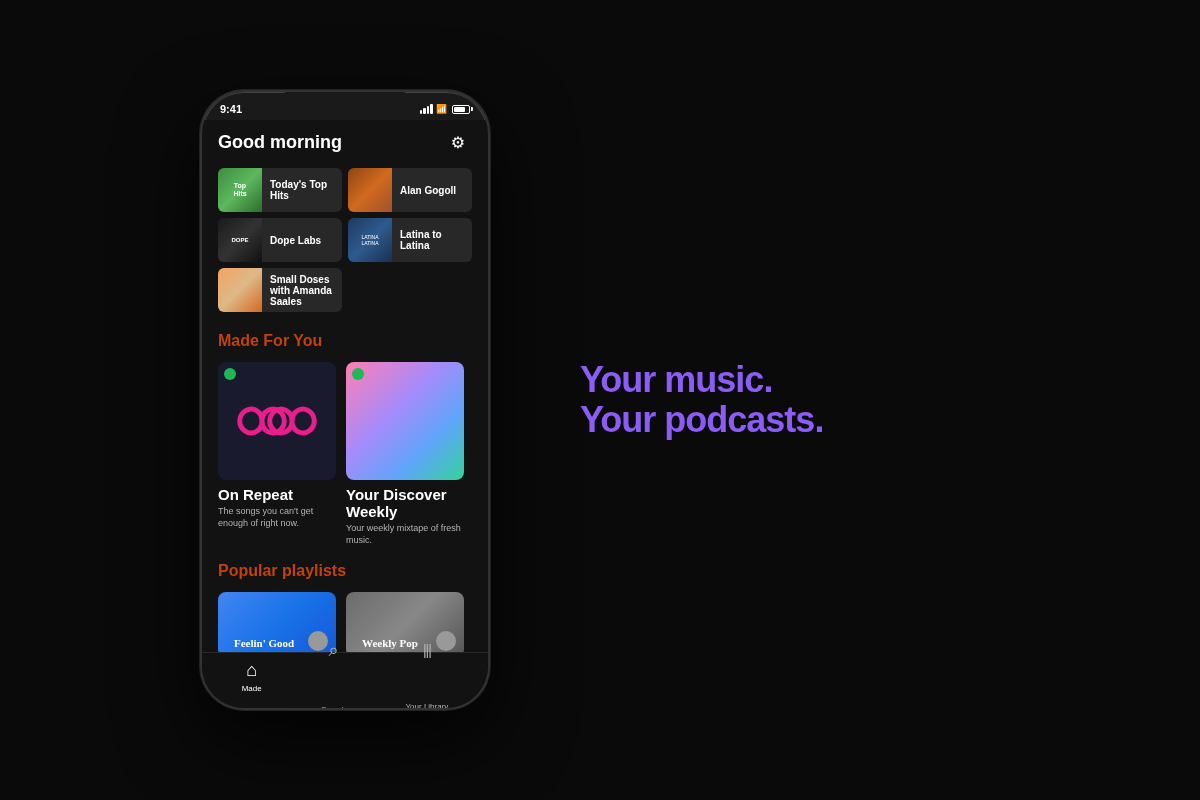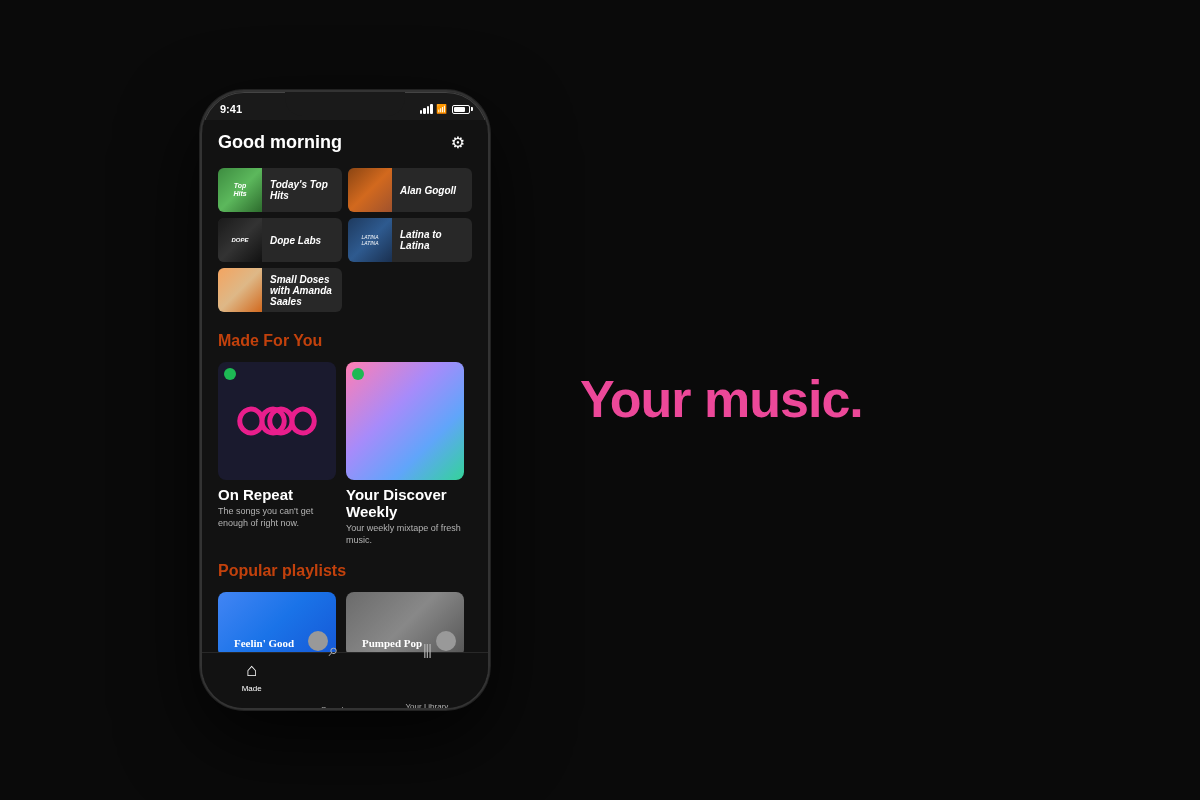--- a/index.html
+++ b/index.html
@@ -167,21 +167,20 @@
       color: #fff;
       font-size: 16px;
     }
 
     
     .quick-grid {
       display: grid;
       grid-template-columns: 1fr 1fr;
       gap: 6px;
       margin-bottom: 20px;
-      font-style: italic;
     }
 
     .quick-item {
       display: flex;
       align-items: center;
       background: #282828;
       border-radius: 6px;
       overflow: hidden;
       height: 44px;
     }
@@ -432,23 +431,23 @@
       margin-top: 41px;
     }
 
     
     .tagline-section {
       flex: 1;
       padding-left: 80px;
     }
 
     .tagline-text {
-      font-size: 52px;
+      font-size: 36px;
       font-weight: 900;
-      color: #ec4899;
+      color: #8b5cf6;
       line-height: 1.1;
       letter-spacing: -1px;
     }
 
     .tagline-text .line {
       display: block;
     }
   </style>
 </head>
 <body>
@@ -556,21 +555,21 @@
           <div>
             <h2 class="section-title">Popular playlists</h2>
             <div class="playlist-row">
 
               <div class="playlist-card feelin-good-card">
                 <span class="playlist-label">Feelin' Good</span>
                 <div class="playlist-avatar"></div>
               </div>
 
               <div class="playlist-card pumped-pop-card">
-                <span class="playlist-label">Pumped Pop</span>
+                <span class="playlist-label">Weekly Pop</span>
                 <div class="playlist-avatar"></div>
               </div>
 
             </div>
           </div>
 
         </div>
       </div>
 
       <div class="bottom-nav">
@@ -587,16 +586,17 @@
           <span class="nav-label inactive">Your Library</span>
         </div>
       </div>
 
     </div>
   </div>
 
   <div class="tagline-section">
     <div class="tagline-text">
       <span class="line">Your music.</span>
+      <span class="line">Your podcasts.</span>
     </div>
   </div>
 
 </div>
 
 </body></html>

